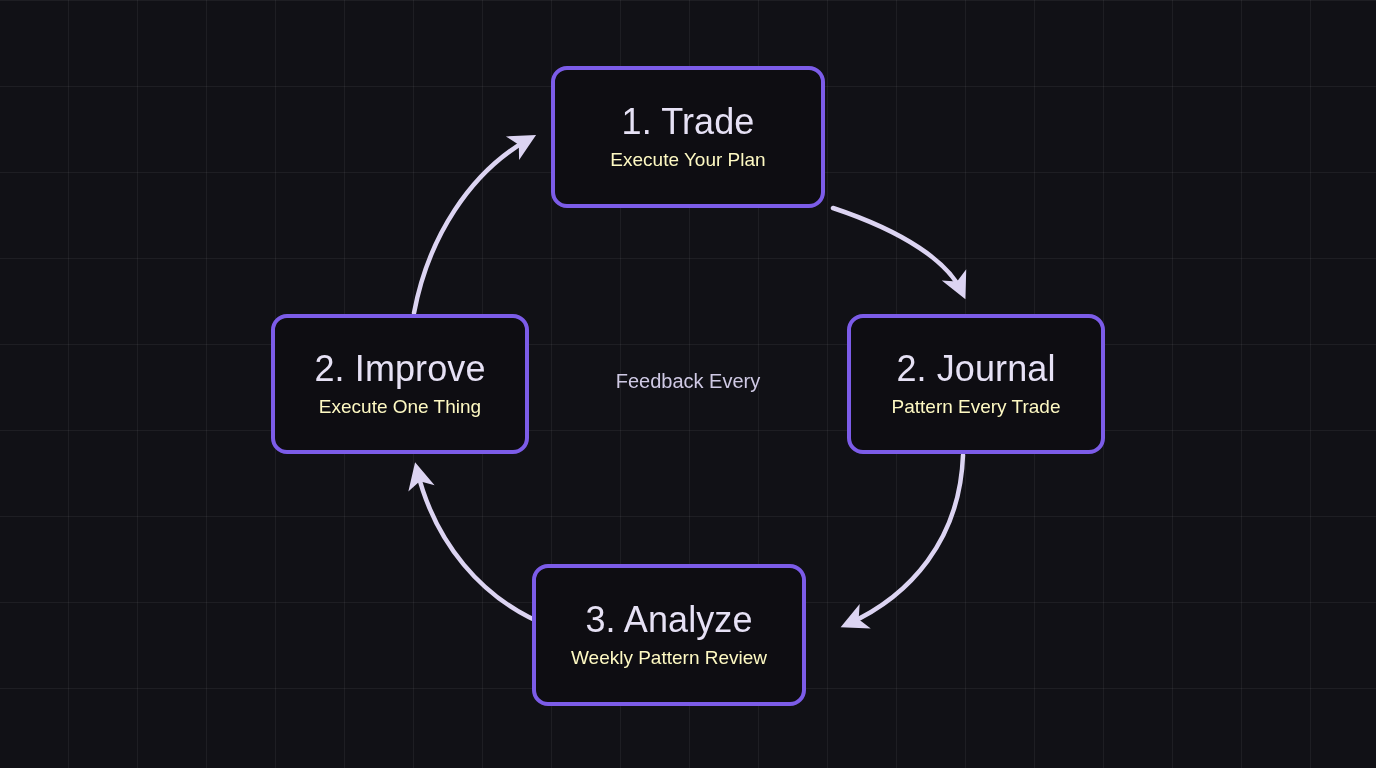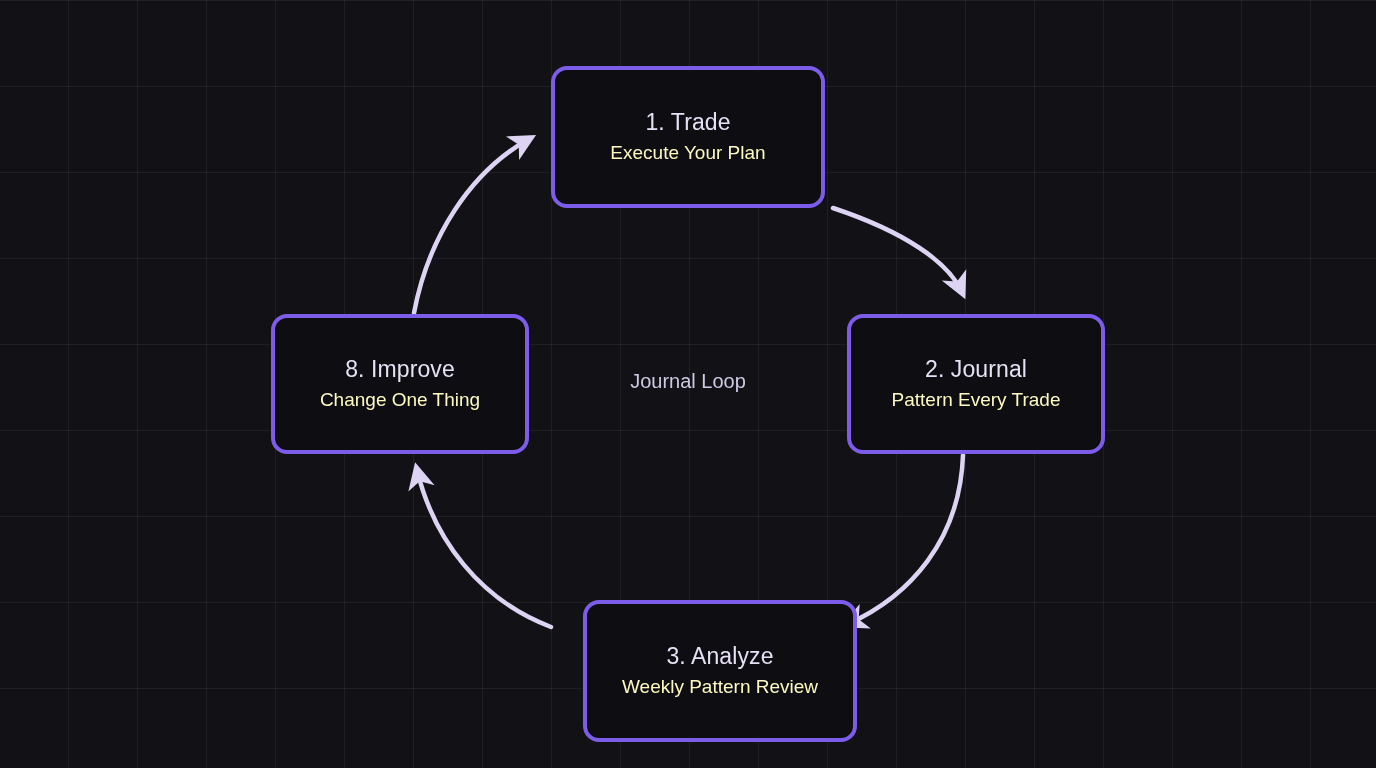--- a/index.html
+++ b/index.html
@@ -31,37 +31,37 @@
     border:4px solid #7C5CE8;
     border-radius:16px;
     display:flex;
     flex-direction:column;
     align-items:center;
     justify-content:center;
     text-align:center;
   }
   .node .title {
     color:#E6E1F5;
-    font-size:23px;
+    font-size:36px;
     font-weight:400;
     line-height:1.05;
     letter-spacing:0.1px;
     white-space:nowrap;
   }
   .node .sub {
     margin-top:9px;
     color:#fef9c3;
     font-size:19px;
     font-weight:400;
     line-height:1.1;
     white-space:nowrap;
   }
   #node-trade   { left:551px; top:66px;  width:274px; height:142px; }
   #node-journal { left:847px; top:314px; width:258px; height:140px; }
-  #node-analyze { left:583px; top:564px; width:274px; height:142px;margin-top:36px; }
+  #node-analyze { left:532px; top:564px; width:274px; height:142px; }
   #node-improve { left:271px; top:314px; width:258px; height:140px; }
 
   #center-label {
     position:absolute;
     left:528px; top:370px;
     width:320px;
     text-align:center;
     color:#CFC9E4;
     font-size:20px;
     font-weight:400;
@@ -98,19 +98,19 @@
     <div class="title">2. Journal</div>
     <div class="sub">Pattern Every Trade</div>
   </div>
 
   <div class="node" id="node-analyze">
     <div class="title">3. Analyze</div>
     <div class="sub">Weekly Pattern Review</div>
   </div>
 
   <div class="node" id="node-improve">
-    <div class="title">8. Improve</div>
-    <div class="sub">Change One Thing</div>
+    <div class="title">2. Improve</div>
+    <div class="sub">Execute One Thing</div>
   </div>
 
-  <div id="center-label">Journal Loop</div>
+  <div id="center-label">Feedback Every</div>
 
 </div>
 
 </body></html>

